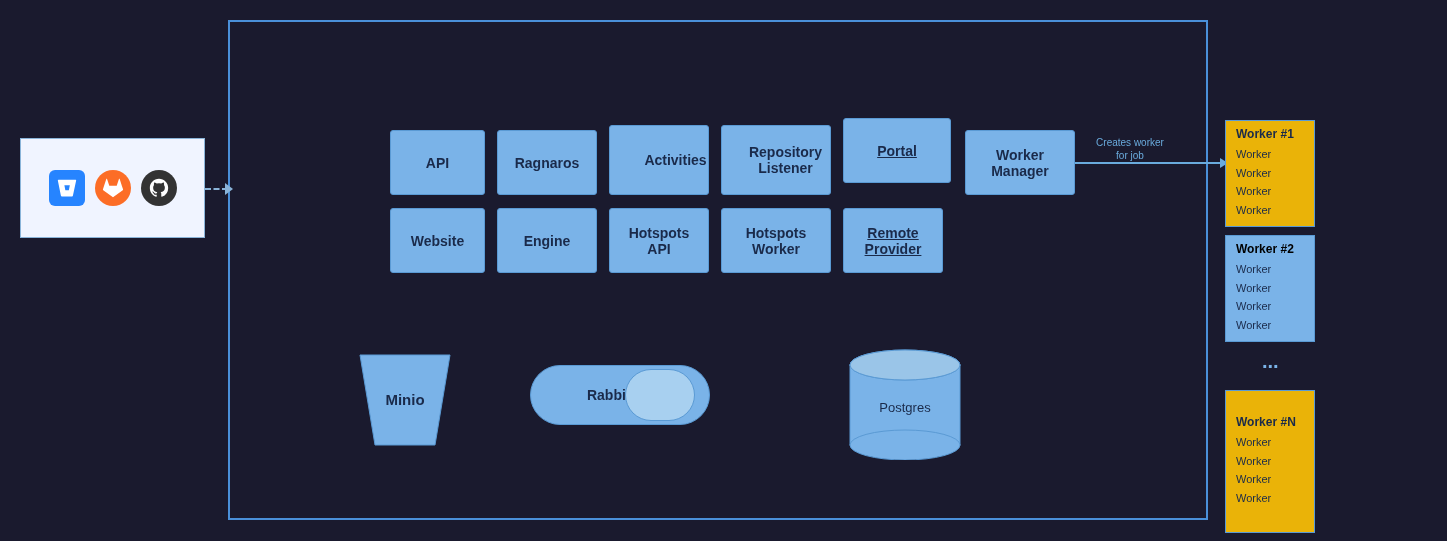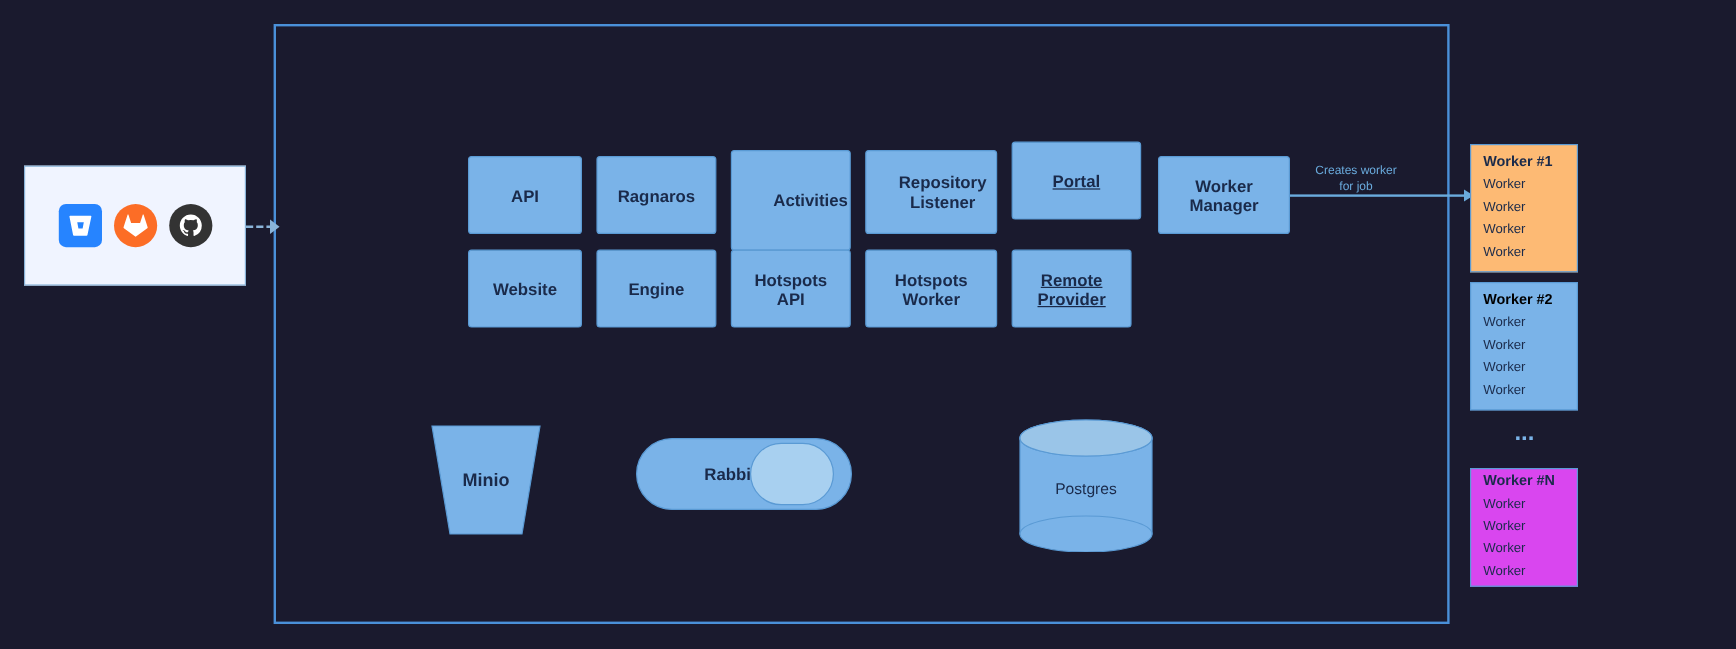--- a/index.html
+++ b/index.html
@@ -132,21 +132,21 @@
 
   <div class="dashed-line"></div>
   <div class="arrow-head"></div>
 
   <div class="service-box" style="left:390px;top:130px;width:95px;height:65px;">
     <span>API</span>
   </div>
   <div class="service-box" style="left:497px;top:130px;width:100px;height:65px;">
     <span>Ragnaros</span>
   </div>
-  <div class="service-box" style="left:609px;top:125px;width:100px;height:84px;padding-left:33px;">
+  <div class="service-box" style="left:609px;top:125px;width:100px;height:70px;padding-left:33px;">
     <span>Activities</span>
   </div>
   <div class="service-box" style="left:721px;top:125px;width:110px;height:70px;padding-left:19px;">
     <span style="white-space:pre-line;">Repository
 Listener</span>
   </div>
   <div class="service-box" style="left:843px;top:118px;width:108px;height:65px;text-decoration:underline;">
     <span>Portal</span>
   </div>
 
@@ -175,37 +175,37 @@
   </div>
 
   <div style="position:absolute;left:1075px;top:158px;display:flex;align-items:center;">
     <div style="width:145px;height:2px;background:#6aabdd;"></div>
     <div style="width:0;height:0;border-top:5px solid transparent;border-bottom:5px solid transparent;border-left:8px solid #6aabdd;"></div>
   </div>
 
   <div style="position:absolute;left:1090px;top:136px;font-size:10px;color:#6aabdd;line-height:1.3;text-align:center;width:80px;">Creates
 worker for job</div>
 
-  <div style="position:absolute;left:1225px;top:120px;background:#fdba74;border:1px solid #5a9ad4;padding:6px 10px;min-width:90px;">
+  <div style="position:absolute;left:1225px;top:120px;background:#eab308;border:1px solid #5a9ad4;padding:6px 10px;min-width:90px;">
     <div style="font-size:12px;font-weight:bold;color:#1a2a4a;margin-bottom:4px;">Worker #1</div>
     <div style="font-size:11px;color:#1a2a4a;line-height:1.7;">
       Worker<br>Worker<br>Worker<br>Worker
     </div>
   </div>
 
   <div style="position:absolute;left:1225px;top:235px;background:#7ab3e8;border:1px solid #5a9ad4;padding:6px 10px;min-width:90px;">
     <div style="font-size:12px;font-weight:bold;color:#000000;margin-bottom:4px;">Worker #2</div>
     <div style="font-size:11px;color:#1a2a4a;line-height:1.7;">
       Worker<br>Worker<br>Worker<br>Worker
     </div>
   </div>
 
   <div style="position:absolute;left:1262px;top:350px;font-size:20px;color:#7ab3e8;font-weight:bold;">...</div>
 
-  <div style="position:absolute;left:1225px;top:390px;background:#d946ef;border:1px solid #5a9ad4;padding:2px 10px;min-width:90px;">
+  <div style="position:absolute;left:1225px;top:390px;background:#eab308;border:1px solid #5a9ad4;padding:24px 10px;min-width:90px;">
     <div style="font-size:12px;font-weight:bold;color:#1a2a4a;margin-bottom:4px;">Worker #N</div>
     <div style="font-size:11px;color:#1a2a4a;line-height:1.7;">
       Worker<br>Worker<br>Worker<br>Worker
     </div>
   </div>
 
   <svg style="position:absolute;left:340px;top:345px;" width="130" height="110">
     <polygon points="20,10 110,10 95,100 35,100" fill="#7ab3e8" stroke="#5a9ad4" stroke-width="1"></polygon>
     <text x="65" y="60" text-anchor="middle" font-size="15" font-weight="bold" fill="#1a2a4a" font-family="Arial">Minio</text>
   </svg>

